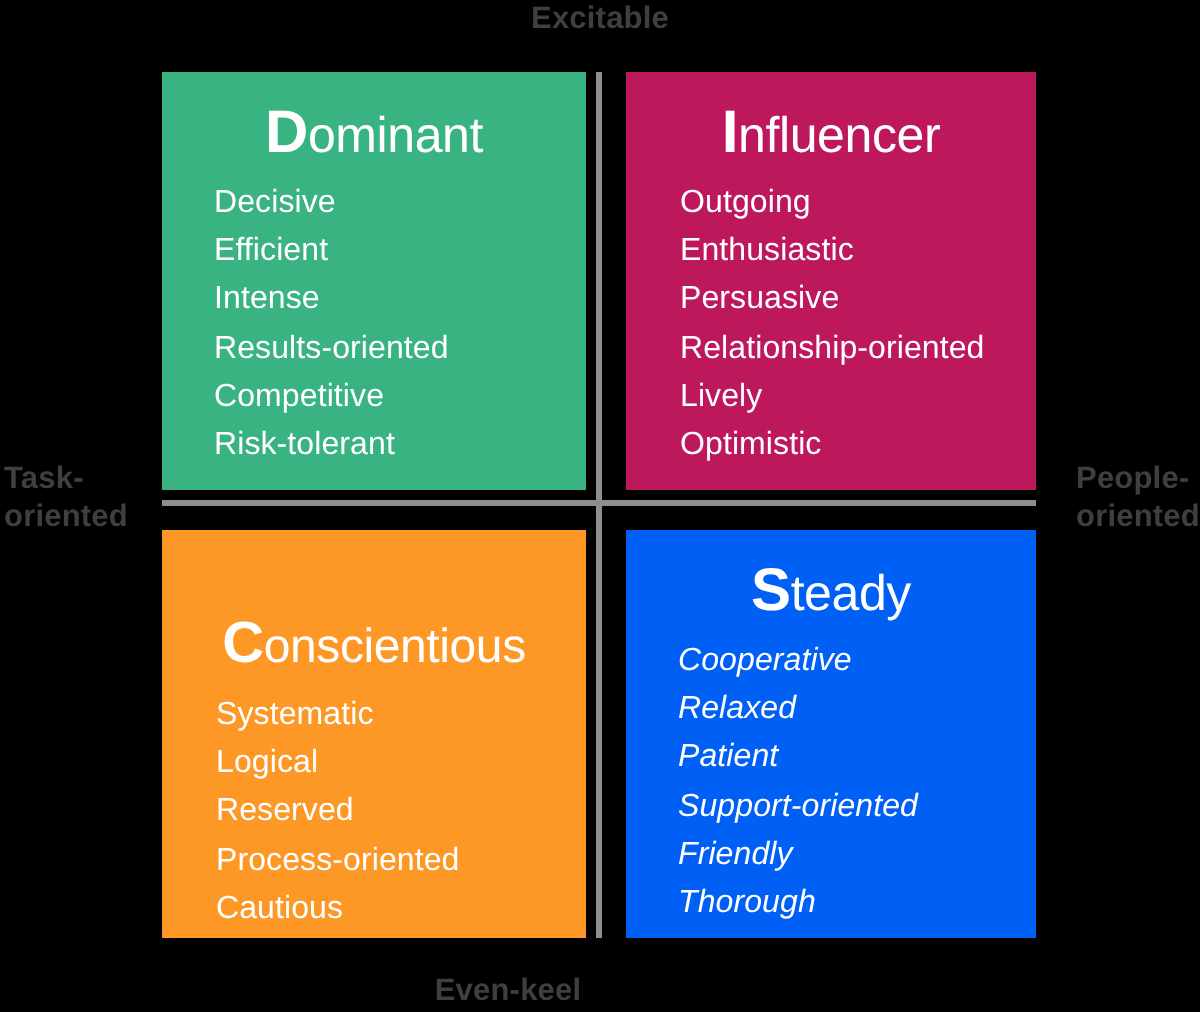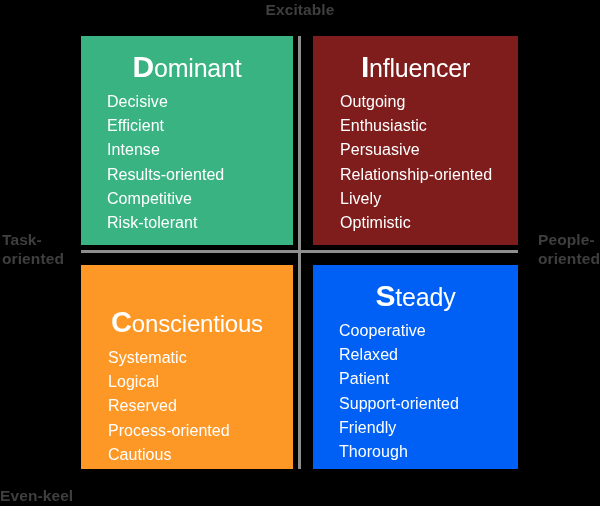--- a/index.html
+++ b/index.html
@@ -26,21 +26,21 @@
   .axis-label {
     position: absolute;
     color: #3f3f3f;
     font-size: 15.5px;
     font-weight: 700;
     letter-spacing: 0.1px;
     line-height: 19px;
     white-space: pre-line;
   }
   #label-top    { top: 0px;   left: 0;   width: 600px; text-align: center; }
-  #label-bottom { top: 486px; left: 0;   width: 508px; text-align: left; }
+  #label-bottom { top: 486px; left: 0;   width: 508px; text-align: center; }
   #label-left   { top: 230px; left: 2px; width: 72px;  text-align: left; }
   #label-right  { top: 230px; left: 538px; width: 62px; text-align: left; }
 
   
   .cross {
     position: absolute;
     background: #8e8e8e;
   }
   #cross-v { left: 298px; top: 36px;  width: 3px;  height: 433px; }
   #cross-h { left: 81px;  top: 250px; width: 437px; height: 3px; }
@@ -91,21 +91,21 @@
     line-height: 24.2px;
     font-weight: 400;
     letter-spacing: 0.05px;
     white-space: nowrap;
   }
 
   
   #quad-dominant      .trait-list { padding-left: 26px; }
   #quad-influencer    .trait-list { padding-left: 27px; }
   #quad-conscientious .trait-list { padding-left: 27px; }
-  #quad-steady        .trait-list { padding-left: 26px; }
+  #quad-steady        .trait-list { padding-left: 26px; font-style: italic; }
 
   #quad-conscientious .quad-title { font-size: 24px; margin-top: 26px; }
   #quad-conscientious .quad-title .initial { font-size: 29px; }
 </style>
 </head>
 <body style="background: rgb(0, 0, 0);">
 
 <div id="diagram">
 
   <div class="axis-label" id="label-top" style="color: rgb(63, 63, 63);">Excitable</div>
@@ -130,21 +130,21 @@
       <ul class="trait-list">
         <li>Decisive</li>
         <li>Efficient</li>
         <li>Intense</li>
         <li>Results-oriented</li>
         <li>Competitive</li>
         <li>Risk-tolerant</li>
       </ul>
     </div>
 
-    <div class="quadrant" id="quad-influencer" style="background: #7f1d1d;">
+    <div class="quadrant" id="quad-influencer" style="background: #be185d;">
       <div class="quad-title">
         <span class="initial">I</span><span>nfluencer</span>
       </div>
       <ul class="trait-list">
         <li>Outgoing</li>
         <li>Enthusiastic</li>
         <li>Persuasive</li>
         <li>Relationship-oriented</li>
         <li>Lively</li>
         <li>Optimistic</li>

